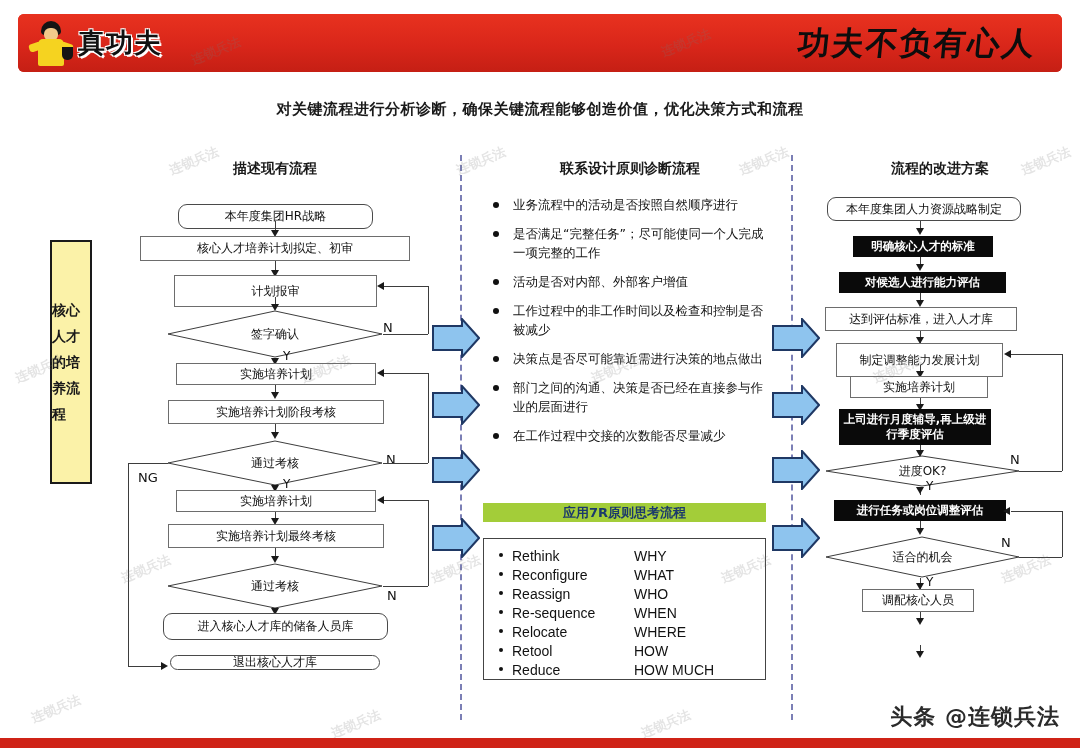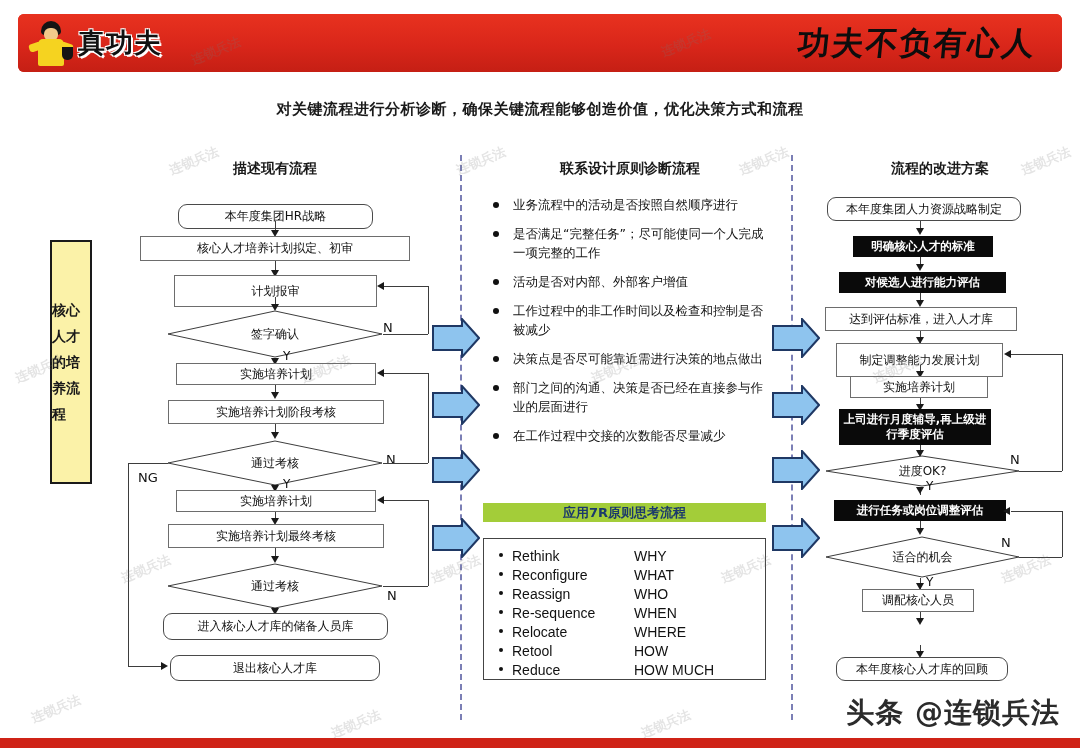--- a/index.html
+++ b/index.html
@@ -340,21 +340,21 @@
     transform: rotate(-22deg);
     pointer-events: none;
     white-space: nowrap;
     font-weight: bold;
   }
   .footer-wm {
     position: absolute;
     right: 20px;
     bottom: 16px;
     font-family: "DejaVu Sans", sans-serif;
-    font-size: 28px;
+    font-size: 22px;
     font-weight: bold;
     color: #2b2b2b;
     letter-spacing: 1px;
   }
   .footer-bar {
     position: absolute;
     left: 0;
     bottom: 0;
     width: 1080px;
     height: 10px;
@@ -476,21 +476,21 @@
   <div class="ln h" style="left:383px; top:586px; width:45px;"></div>
   <div class="ln v" style="left:428px; top:500px; height:86px;"></div>
   <div class="ln h" style="left:384px; top:500px; width:44px;"></div>
   <div class="arrowhead-left" style="left:377px; top:496px;"></div>
 
   <div class="ln v" style="left:275px; top:609px; height:8px;"></div>
   <div class="arrowhead-down" style="left:271px; top:608px;"></div>
 
   <div class="node round" style="left:163px; top:613px; width:225px; height:27px;">进入核心人才库的储备人员库</div>
 
-  <div class="node round" style="left:170px; top:655px; width:210px; height:26px;">退出核心人才库</div>
+  <div class="node round" style="left:170px; top:655px; width:210px; height:15px;">退出核心人才库</div>
 
   <div class="bullets">
     <div class="bullet">业务流程中的活动是否按照自然顺序进行</div>
     <div class="bullet">是否满足“完整任务”；尽可能使同一个人完成一项完整的工作</div>
     <div class="bullet">活动是否对内部、外部客户增值</div>
     <div class="bullet">工作过程中的非工作时间以及检查和控制是否被减少</div>
     <div class="bullet">决策点是否尽可能靠近需进行决策的地点做出</div>
     <div class="bullet">部门之间的沟通、决策是否已经在直接参与作业的层面进行</div>
     <div class="bullet">在工作过程中交接的次数能否尽量减少</div>
   </div>
@@ -632,21 +632,20 @@
   <div class="arrowhead-down" style="left:916px; top:583px;"></div>
   <div class="branch-label" style="left:926px; top:575px; font-size:12px;">Y</div>
 
   <div class="node" style="left:862px; top:589px; width:112px; height:23px;">调配核心人员</div>
   <div class="ln v" style="left:920px; top:612px; height:11px;"></div>
   <div class="arrowhead-down" style="left:916px; top:618px;"></div>
 
   <div class="ln v" style="left:920px; top:645px; height:11px;"></div>
   <div class="arrowhead-down" style="left:916px; top:651px;"></div>
 
-  <div class="node round" style="left:836px; top:657px; width:172px; height:24px;">本年度核心人才库的回顾</div>
 
   <div class="wm" style="left:190px; top:42px;">连锁兵法</div>
   <div class="wm" style="left:660px; top:34px;">连锁兵法</div>
   <div class="wm" style="left:168px; top:152px;">连锁兵法</div>
   <div class="wm" style="left:455px; top:152px;">连锁兵法</div>
   <div class="wm" style="left:738px; top:152px;">连锁兵法</div>
   <div class="wm" style="left:1020px; top:152px;">连锁兵法</div>
   <div class="wm" style="left:14px; top:360px;">连锁兵法</div>
   <div class="wm" style="left:300px; top:360px;">连锁兵法</div>
   <div class="wm" style="left:590px; top:360px;">连锁兵法</div>

